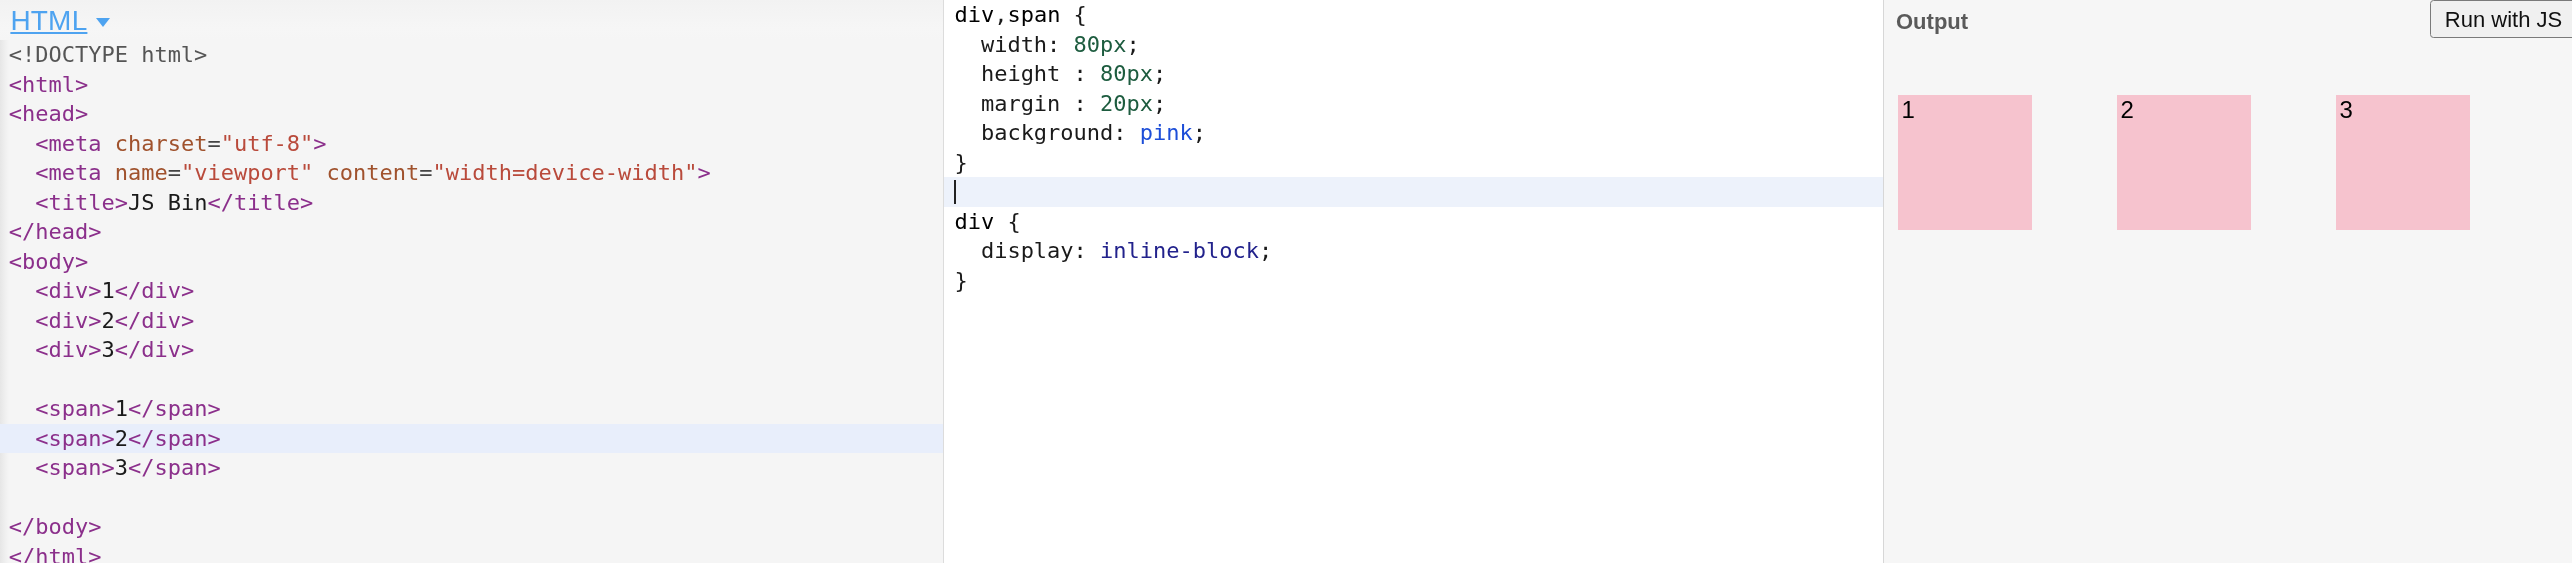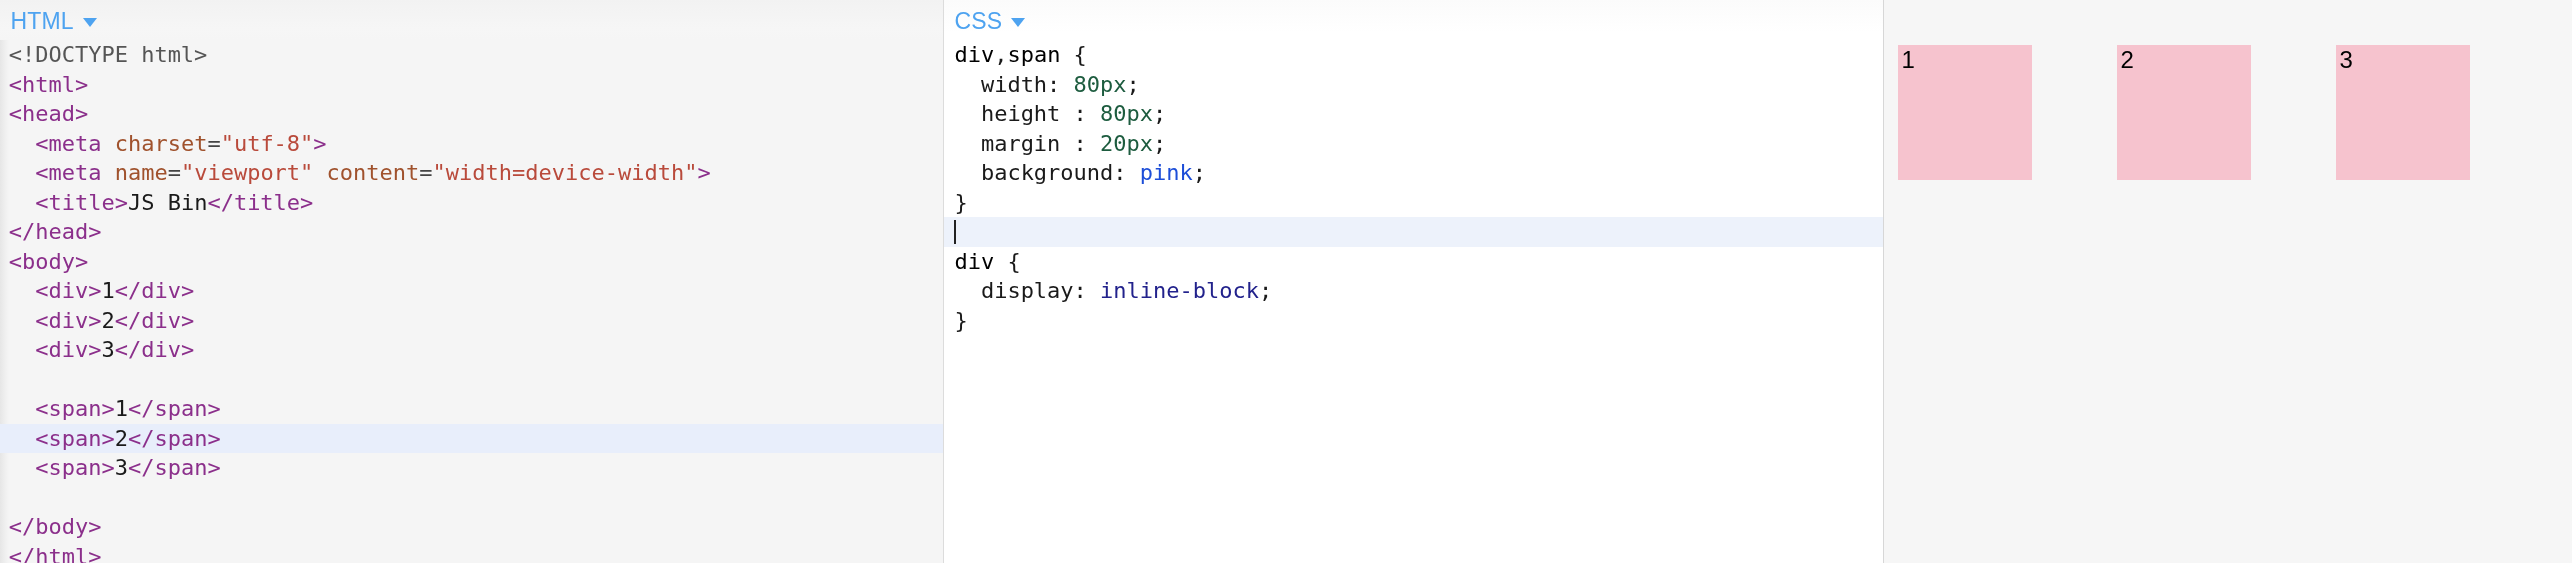--- a/index.html
+++ b/index.html
@@ -52,26 +52,27 @@
     padding: 8.7px 0 0 10.4px;
   }
   .panel-head-html {
     background: linear-gradient(to bottom, #f2f2f2 0%, #f6f6f6 70%, #f5f5f5 100%);
   }
   .panel-head-css {
     background: linear-gradient(to bottom, #fbfbfb 0%, #ffffff 80%);
   }
   .tab-label {
     display: inline-block;
-    font-size: 23px;
+    font-size: 28px;
     color: #4ea3f0;
     font-family: "Liberation Sans", sans-serif;
     letter-spacing: 0.2px;
     vertical-align: middle;
     line-height: 24px;
+    text-decoration: underline;
   }
   .caret {
     display: inline-block;
     width: 0;
     height: 0;
     margin-left: 8.7px;
     vertical-align: middle;
     border-left: 7.8px solid transparent;
     border-right: 7.8px solid transparent;
     border-top: 9.6px solid #4ea3f0;
@@ -211,27 +212,28 @@
 
   <section class="panel panel-html">
     <div class="panel-head panel-head-html">
       <span class="tab-label">HTML</span><span class="caret"></span>
     </div>
     <div class="gutter-shade"></div>
     <div class="code code-html" id="html-code"><div class="line"><span class="t-doct">&lt;!DOCTYPE html&gt;</span></div><div class="line"><span class="t-tag">&lt;html&gt;</span></div><div class="line"><span class="t-tag">&lt;head&gt;</span></div><div class="line"><span>  </span><span class="t-tag">&lt;meta </span><span class="t-attr">charset</span><span class="t-eq">=</span><span class="t-str">"utf-8"</span><span class="t-tag">&gt;</span></div><div class="line"><span>  </span><span class="t-tag">&lt;meta </span><span class="t-attr">name</span><span class="t-eq">=</span><span class="t-str">"viewport"</span><span> </span><span class="t-attr">content</span><span class="t-eq">=</span><span class="t-str">"width=device-width"</span><span class="t-tag">&gt;</span></div><div class="line"><span>  </span><span class="t-tag">&lt;title&gt;</span><span class="t-txt">JS Bin</span><span class="t-tag">&lt;/title&gt;</span></div><div class="line"><span class="t-tag">&lt;/head&gt;</span></div><div class="line"><span class="t-tag">&lt;body&gt;</span></div><div class="line"><span>  </span><span class="t-tag">&lt;div&gt;</span><span class="t-txt">1</span><span class="t-tag">&lt;/div&gt;</span></div><div class="line"><span>  </span><span class="t-tag">&lt;div&gt;</span><span class="t-txt">2</span><span class="t-tag">&lt;/div&gt;</span></div><div class="line"><span>  </span><span class="t-tag">&lt;div&gt;</span><span class="t-txt">3</span><span class="t-tag">&lt;/div&gt;</span></div><div class="line"><span></span></div><div class="line"><span>  </span><span class="t-tag">&lt;span&gt;</span><span class="t-txt">1</span><span class="t-tag">&lt;/span&gt;</span></div><div class="line active-html"><span>  </span><span class="t-tag">&lt;span&gt;</span><span class="t-txt">2</span><span class="t-tag">&lt;/span&gt;</span></div><div class="line"><span>  </span><span class="t-tag">&lt;span&gt;</span><span class="t-txt">3</span><span class="t-tag">&lt;/span&gt;</span></div><div class="line"><span></span></div><div class="line"><span class="t-tag">&lt;/body&gt;</span></div><div class="line"><span class="t-tag">&lt;/html&gt;</span></div></div>
   </section>
 
   <section class="panel panel-css">
-    <div class="panel-head panel-head-css">
-      <span class="tab-label">CSS</span><span class="caret"></span>
-    </div>
     <div class="code code-css" id="css-code"><div class="line"><span class="t-sel">div</span><span class="t-brace">,</span><span class="t-sel">span</span><span class="t-brace"> {</span></div><div class="line"><span>  </span><span class="t-prop">width: </span><span class="t-num">80px</span><span class="t-brace">;</span></div><div class="line"><span>  </span><span class="t-prop">height : </span><span class="t-num">80px</span><span class="t-brace">;</span></div><div class="line"><span>  </span><span class="t-prop">margin : </span><span class="t-num">20px</span><span class="t-brace">;</span></div><div class="line"><span>  </span><span class="t-prop">background: </span><span class="t-kw">pink</span><span class="t-brace">;</span></div><div class="line"><span class="t-brace">}</span></div><div class="line active-css"><span class="cursor"></span></div><div class="line"><span class="t-sel">div</span><span class="t-brace"> {</span></div><div class="line"><span>  </span><span class="t-prop">display: </span><span class="t-val">inline-block</span><span class="t-brace">;</span></div><div class="line"><span class="t-brace">}</span></div></div>
   </section>
 
   <section class="panel panel-output">
+    <div class="out-head">
+      <span class="out-title">Output</span>
+      <button class="run-btn">Run with JS</button>
+    </div>
     <div class="out-canvas">
       <div class="boxes" id="out-boxes">
           <div class="pbox" style="background: rgb(246, 195, 206);">1</div>
           <div class="pbox" style="background: rgb(246, 195, 206);">2</div>
           <div class="pbox" style="background: rgb(246, 195, 206);">3</div>
         </div>
     </div>
   </section>
 
 </div>

